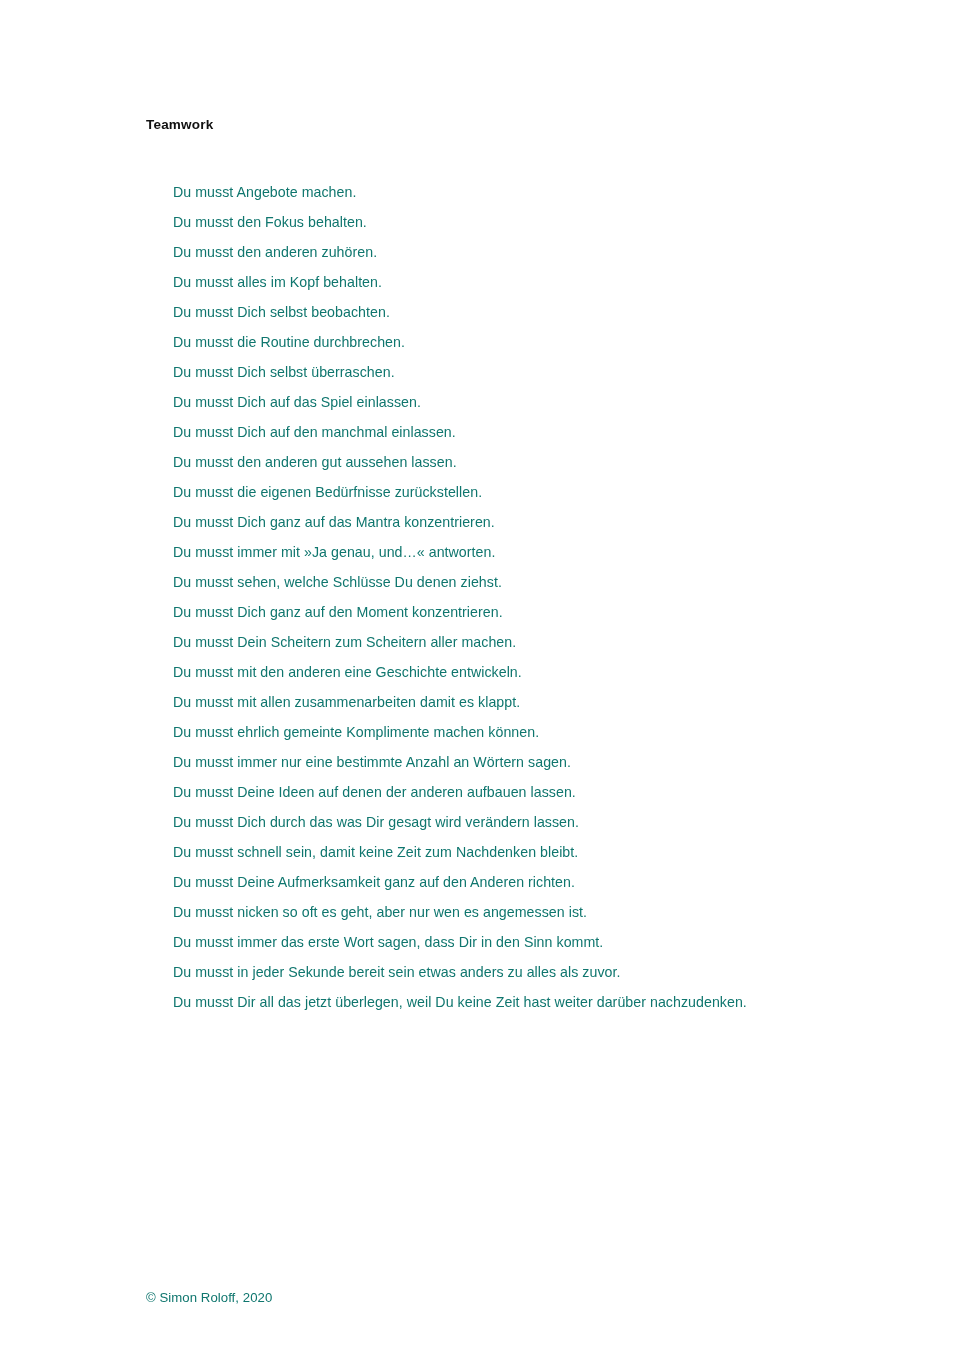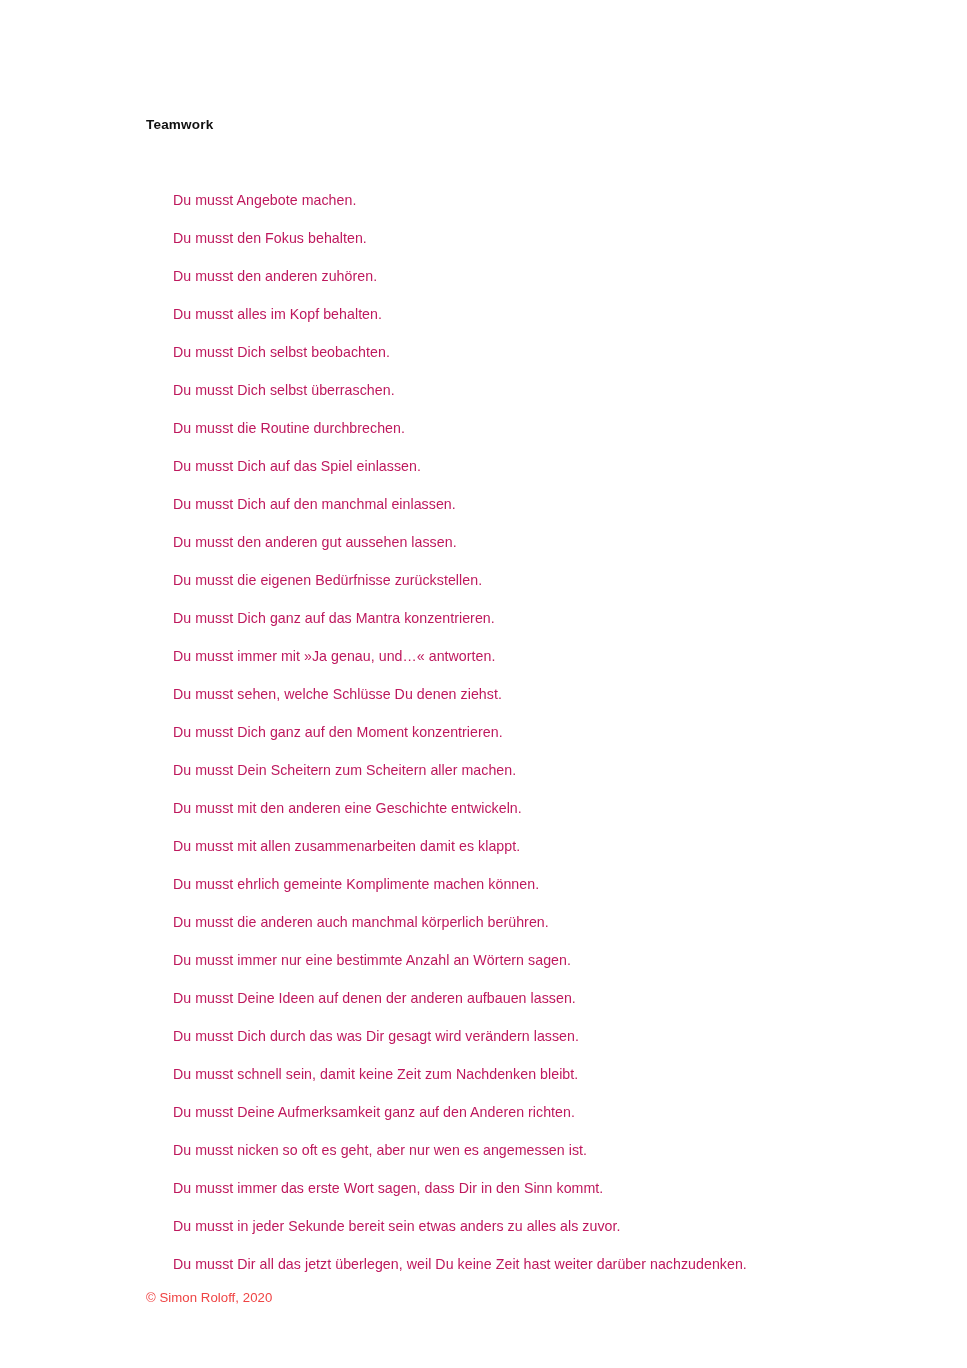--- a/index.html
+++ b/index.html
@@ -33,62 +33,60 @@
   }
   .lines {
     position: absolute;
     left: 173px;
     top: 177px;
     width: 700px;
   }
   .line {
     font-size: 14.2px;
     line-height: 30px;
-    color: #be185d;
+    color: #0f766e;
     white-space: nowrap;
     letter-spacing: 0.05px;
-    margin-top: 8px;
   }
   .footer {
     position: absolute;
     left: 146px;
     top: 1290px;
     font-size: 13.2px;
-    color: #ef4444;
+    color: #0f766e;
     letter-spacing: 0.05px;
   }
 </style>
 </head>
 <body>
 
 <div class="page">
 
   <div class="doc-title">Teamwork</div>
 
   <div class="lines">
     <div class="line">Du musst Angebote machen.</div>
     <div class="line">Du musst den Fokus behalten.</div>
     <div class="line">Du musst den anderen zuhören.</div>
     <div class="line">Du musst alles im Kopf behalten.</div>
     <div class="line">Du musst Dich selbst beobachten.</div>
+    <div class="line">Du musst die Routine durchbrechen.</div>
     <div class="line">Du musst Dich selbst überraschen.</div>
-    <div class="line">Du musst die Routine durchbrechen.</div>
     <div class="line">Du musst Dich auf das Spiel einlassen.</div>
     <div class="line">Du musst Dich auf den manchmal einlassen.</div>
     <div class="line">Du musst den anderen gut aussehen lassen.</div>
     <div class="line">Du musst die eigenen Bedürfnisse zurückstellen.</div>
     <div class="line">Du musst Dich ganz auf das Mantra konzentrieren.</div>
     <div class="line">Du musst immer mit »Ja genau, und…« antworten.</div>
     <div class="line">Du musst sehen, welche Schlüsse Du denen ziehst.</div>
     <div class="line">Du musst Dich ganz auf den Moment konzentrieren.</div>
     <div class="line">Du musst Dein Scheitern zum Scheitern aller machen.</div>
     <div class="line">Du musst mit den anderen eine Geschichte entwickeln.</div>
     <div class="line">Du musst mit allen zusammenarbeiten damit es klappt.</div>
     <div class="line">Du musst ehrlich gemeinte Komplimente machen können.</div>
-    <div class="line">Du musst die anderen auch manchmal körperlich berühren.</div>
     <div class="line">Du musst immer nur eine bestimmte Anzahl an Wörtern sagen.</div>
     <div class="line">Du musst Deine Ideen auf denen der anderen aufbauen lassen.</div>
     <div class="line">Du musst Dich durch das was Dir gesagt wird verändern lassen.</div>
     <div class="line">Du musst schnell sein, damit keine Zeit zum Nachdenken bleibt.</div>
     <div class="line">Du musst Deine Aufmerksamkeit ganz auf den Anderen richten.</div>
     <div class="line">Du musst nicken so oft es geht, aber nur wen es angemessen ist.</div>
     <div class="line">Du musst immer das erste Wort sagen, dass Dir in den Sinn kommt.</div>
     <div class="line">Du musst in jeder Sekunde bereit sein etwas anders zu alles als zuvor.</div>
     <div class="line">Du musst Dir all das jetzt überlegen, weil Du keine Zeit hast weiter darüber nachzudenken.</div>
   </div>

